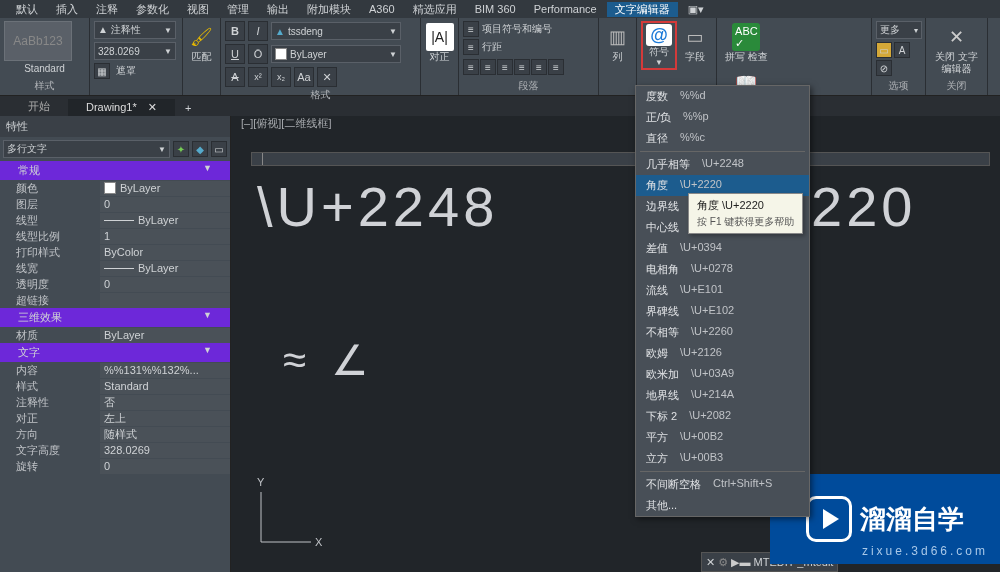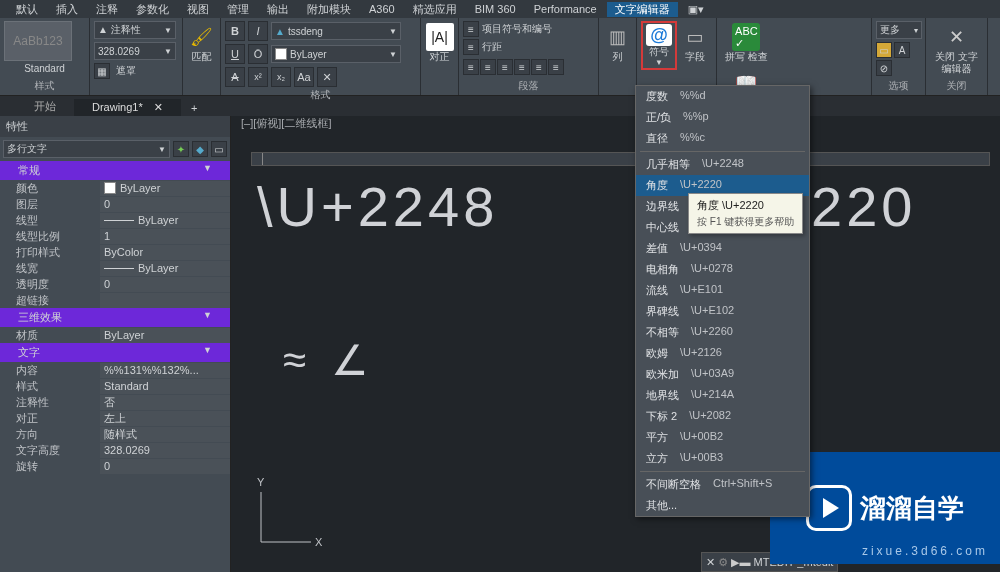--- a/index.html
+++ b/index.html
@@ -23,21 +23,21 @@
     .toolbtn { width: 20px; height: 20px; background: #3a4047; border: 1px solid #2a2e33; display: flex; align-items: center; justify-content: center; font-size: 11px; cursor: pointer; }
     .toolbtn.sm { width: 16px; height: 16px; font-size: 10px; }
     
     .big-btn { display: flex; flex-direction: column; align-items: center; padding: 2px 4px; cursor: pointer; min-width: 36px; }
     .big-btn .icon-box { width: 28px; height: 28px; display: flex; align-items: center; justify-content: center; font-size: 18px; }
     .big-btn .lbl { font-size: 10px; text-align: center; line-height: 12px; }
     
     .symbol-btn { border: 2px solid #d43a3a; padding: 1px 3px; background: #434b53; }
     .symbol-btn .icon-box { width: 26px; height: 22px; background: #fff; border-radius: 3px; color: #1e7bd8; font-size: 18px; font-weight: bold; }
     
-    .tabbar { display: flex; background: #2a2e33; height: 20px; align-items: end; padding-left: 16px; }
+    .tabbar { display: flex; background: #2a2e33; height: 20px; align-items: end; padding-left: 10px; }
     .tab { padding: 2px 18px; font-size: 11px; background: #2a2e33; color: #aaa; cursor: pointer; }
     .tab.active { background: #434b53; color: #ddd; }
     .tab.doc { background: #212529; }
     .tab-add { padding: 2px 10px; cursor: pointer; }
     
     .main { display: flex; height: calc(100% - 116px); }
     
     .prop-panel { width: 231px; background: #434b53; border-right: 1px solid #222; display: flex; flex-direction: column; }
     .prop-title { padding: 3px 6px; font-size: 11px; background: #3a4047; }
     .prop-selector { display: flex; padding: 3px; gap: 3px; align-items: center; }
@@ -66,21 +66,21 @@
     .dropdown-menu { position: absolute; top: 85px; left: 635px; width: 175px; background: #484f57; border: 1px solid #666; box-shadow: 2px 2px 6px rgba(0,0,0,0.5); z-index: 100; }
     .menu-item { padding: 3px 10px; font-size: 11px; color: #e0e2e5; cursor: pointer; display: flex; }
     .menu-item.hl { background: #1c5c8e; }
     .menu-item .val { margin-left: 12px; color: #c0c3c7; }
     .menu-sep { height: 1px; background: #666; margin: 2px 4px; }
     
     .tooltip { position: absolute; top: 193px; left: 688px; background: #f5f5e8; border: 1px solid #888; padding: 4px 8px; font-size: 11px; color: #222; z-index: 200; box-shadow: 2px 2px 4px rgba(0,0,0,0.3); }
     .tooltip .t1 { font-weight: normal; margin-bottom: 2px; }
     .tooltip .t2 { color: #555; font-size: 10px; }
     
-    .watermark { position: absolute; bottom: 8px; right: 0; width: 230px; height: 112px; background: #004b9b; display: flex; align-items: center; justify-content: center; gap: 8px; }
+    .watermark { position: absolute; bottom: 8px; right: 0; width: 230px; height: 90px; background: #004b9b; display: flex; align-items: center; justify-content: center; gap: 8px; }
     .watermark .play { width: 46px; height: 46px; border: 3px solid #fff; border-radius: 10px; display: flex; align-items: center; justify-content: center; }
     .watermark .play::after { content: ""; border-left: 16px solid #fff; border-top: 10px solid transparent; border-bottom: 10px solid transparent; margin-left: 4px; }
     .watermark .txt { color: #fff; font-size: 26px; font-weight: bold; }
     .watermark .sub { position: absolute; bottom: 6px; right: 12px; color: #a8c8e8; font-size: 12px; letter-spacing: 3px; }
     
     .clr-icon { display: inline-block; width: 12px; height: 12px; border: 1px solid #888; }
   </style>
 </head>
 <body>
 

